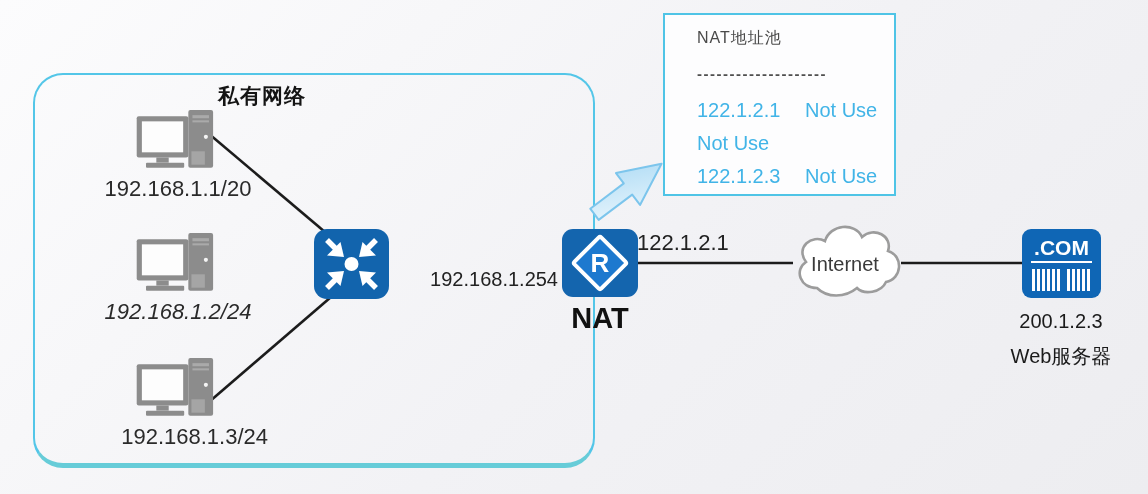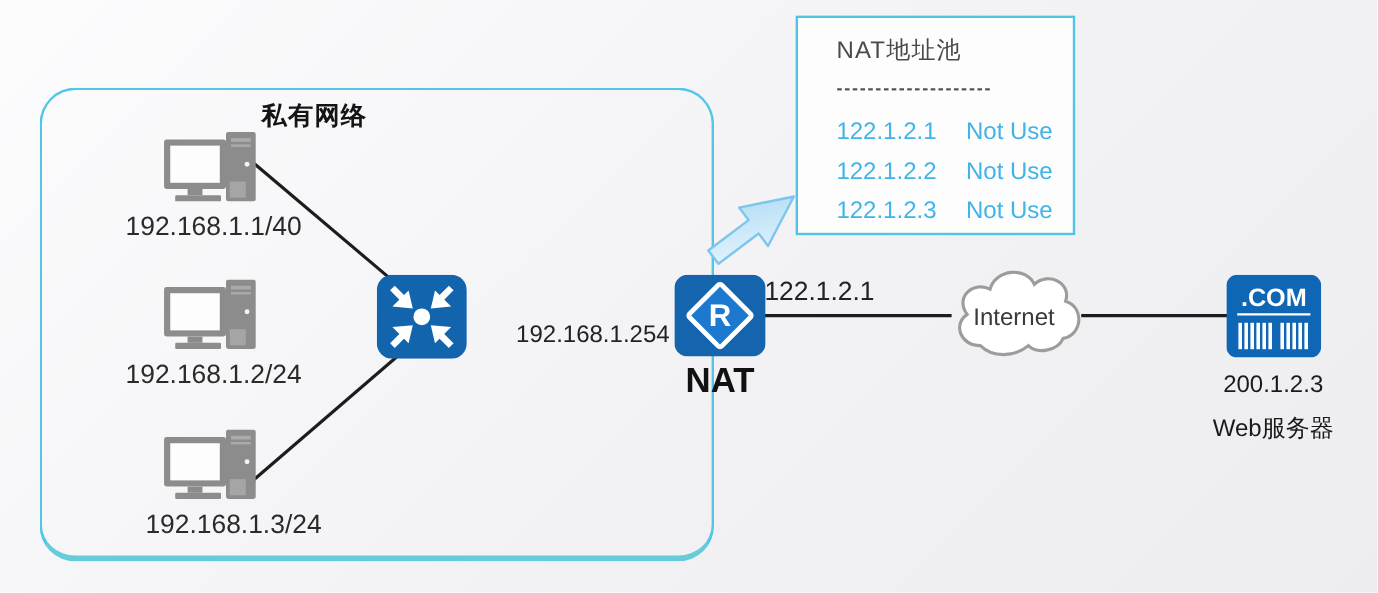--- a/index.html
+++ b/index.html
@@ -21,21 +21,21 @@
     left:218px;top:82px;width:160px;
     font-size:21px;font-weight:bold;color:#141414;letter-spacing:1px;
     white-space:nowrap;
   }
   .host{width:180px;text-align:center;}
   .host svg{display:block;margin:0 auto;}
   .host .ip{
     margin-top:2px;font-size:22px;color:#2a2a2a;white-space:nowrap;
   }
   #host-1{left:88px;top:110px;}
-  #host-2{left:88px;top:233px;}
+  #host-2{left:88px;top:233px;font-style:italic;}
   #host-3{left:88px;top:358px;text-align:right;}
   
   #switch{left:314px;top:229px;width:75px;height:70px;}
   #link-ip{
     left:396px;top:268px;width:162px;text-align:right;
     font-size:20px;color:#222;white-space:nowrap;
   }
   #router{left:562px;top:229px;width:76px;height:68px;}
   #nat-label{
     left:562px;top:302px;width:76px;text-align:center;
@@ -48,21 +48,21 @@
   #server{left:1022px;top:229px;width:79px;height:69px;}
   #server-label{left:1000px;top:299px;width:122px;text-align:center;
     font-size:20px;color:#1a1a1a;white-space:nowrap;margin-top:44px;}
   #server-ip{left:1000px;top:310px;width:122px;text-align:center;
     font-size:20px;color:#1a1a1a;white-space:nowrap;}
   
   #pool-box{
     left:663px;top:13px;width:233px;height:183px;
     background:#fdfdfe;border:2px solid #4fc4e6;box-sizing:border-box;
   }
-  #pool-title{position:absolute;left:32px;top:13px;font-size:20px;color:#4a4a4a;
+  #pool-title{position:absolute;left:32px;top:13px;font-size:16px;color:#4a4a4a;
     letter-spacing:1px;white-space:nowrap;}
   #pool-sep{position:absolute;left:32px;top:50px;font-size:15px;font-weight:bold;
     color:#4f4f4f;letter-spacing:1.5px;white-space:nowrap;}
   .pool-row{position:absolute;left:32px;display:flex;white-space:nowrap;}
   .pool-row .pip{width:108px;font-size:20px;color:#41b4e7;}
   .pool-row .pstatus{font-size:20px;color:#41b4e7;}
   #pool-row-0{top:84px;}
   #pool-row-1{top:117px;}
   #pool-row-2{top:150px;}
   
@@ -90,21 +90,21 @@
       <rect x="50" y="0" width="24" height="56" rx="2" fill="#8c8c8c"></rect>
       <rect x="54" y="5" width="16" height="3" fill="#aaaaaa"></rect>
       <rect x="54" y="10" width="16" height="2" fill="#aaaaaa"></rect>
       <circle cx="67" cy="26" r="2" fill="#f4f4f4"></circle>
       <rect x="53" y="40" width="13" height="13" fill="#a5a5a5"></rect>
       <rect x="0" y="6" width="50" height="40" rx="2" fill="#8c8c8c"></rect>
       <rect x="5" y="11" width="40" height="30" fill="#fdfdfd"></rect>
       <rect x="19" y="46" width="12" height="5" fill="#8c8c8c"></rect>
       <rect x="9" y="51" width="37" height="5" rx="1" fill="#8c8c8c"></rect>
     </svg>
-    <div class="ip">192.168.1.1/40</div>
+    <div class="ip">192.168.1.1/20</div>
   </div>
 
   <div id="host-2" class="host abs">
     <svg width="84" height="64" viewBox="0 0 80 62">
       <rect x="50" y="0" width="24" height="56" rx="2" fill="#8c8c8c"></rect>
       <rect x="54" y="5" width="16" height="3" fill="#aaaaaa"></rect>
       <rect x="54" y="10" width="16" height="2" fill="#aaaaaa"></rect>
       <circle cx="67" cy="26" r="2" fill="#f4f4f4"></circle>
       <rect x="53" y="40" width="13" height="13" fill="#a5a5a5"></rect>
       <rect x="0" y="6" width="50" height="40" rx="2" fill="#8c8c8c"></rect>
@@ -197,21 +197,20 @@
   </svg>
 
   <div id="pool-box" class="abs">
     <div id="pool-title">NAT地址池</div>
     <div id="pool-sep">--------------------</div>
     <div id="pool-row-0" class="pool-row">
       <span class="pip">122.1.2.1</span>
       <span class="pstatus">Not Use</span>
     </div>
     <div id="pool-row-1" class="pool-row">
-      <span class="pip">122.1.2.2</span>
       <span class="pstatus">Not Use</span>
     </div>
     <div id="pool-row-2" class="pool-row">
       <span class="pip">122.1.2.3</span>
       <span class="pstatus">Not Use</span>
     </div>
   </div>
 
 </div>
 

